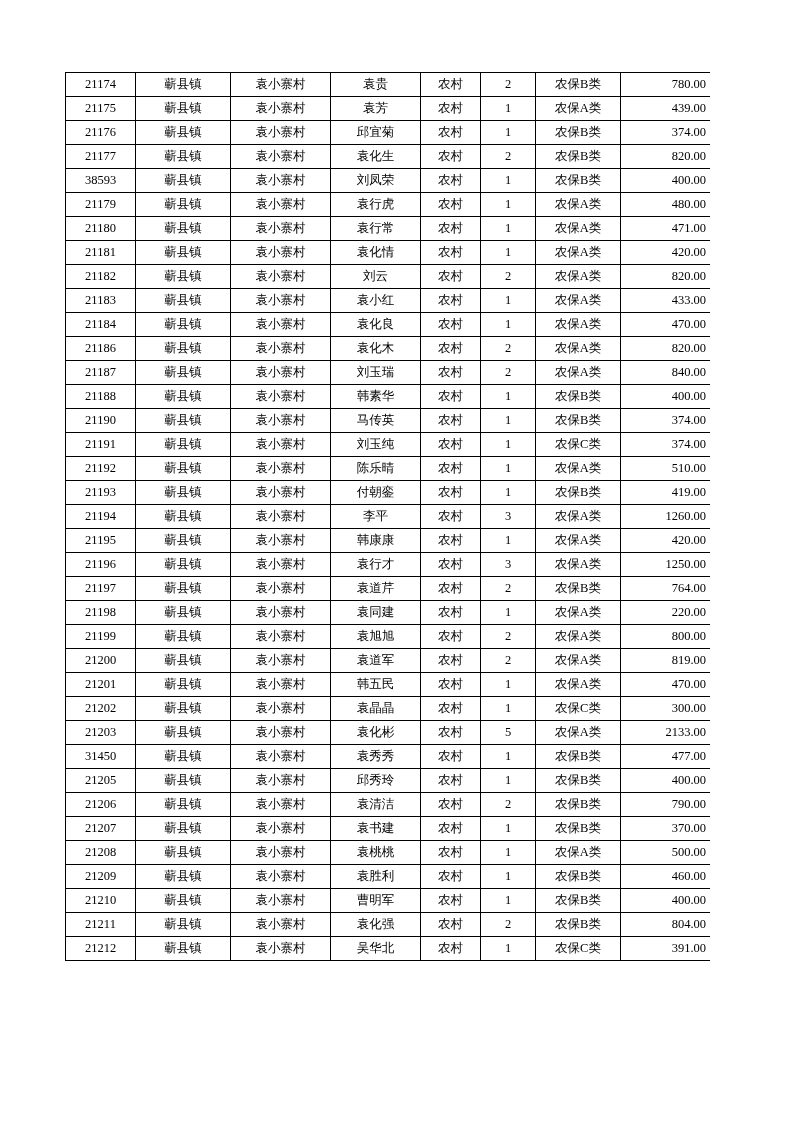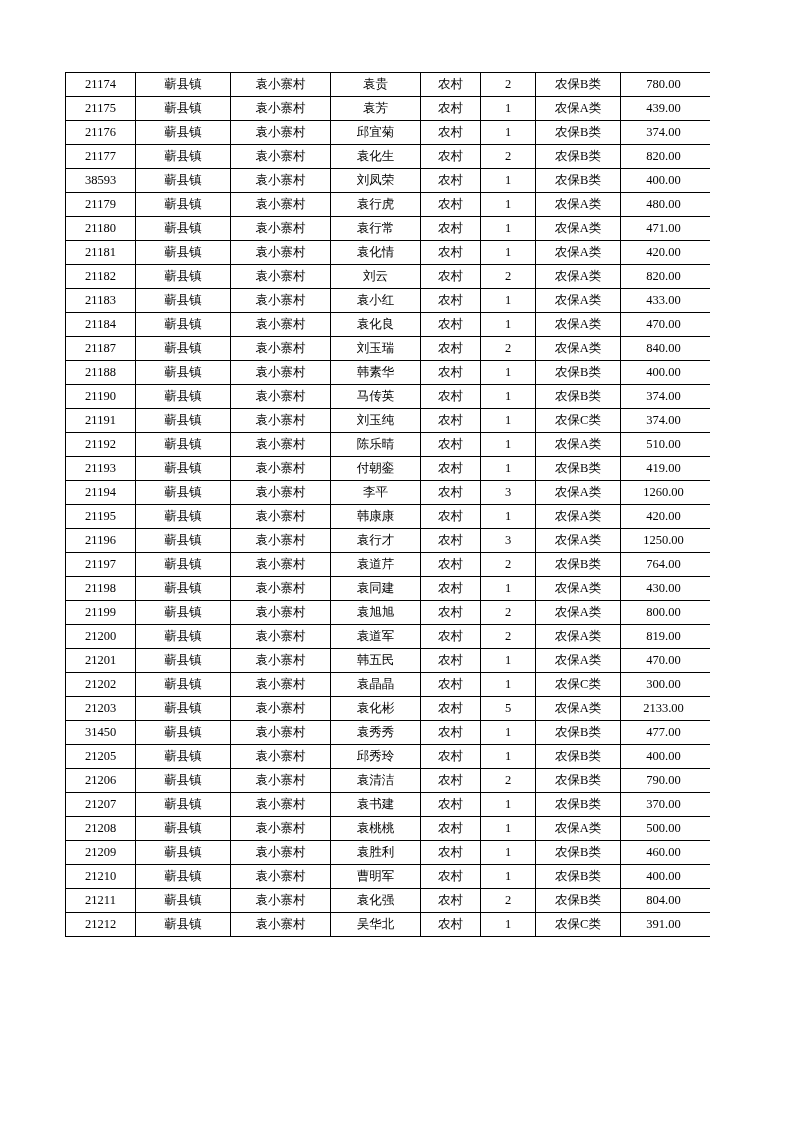--- a/index.html
+++ b/index.html
@@ -28,20 +28,21 @@
     height: 23px;
     font-size: 12.5px;
     color: #000000;
     text-align: center;
     vertical-align: middle;
     padding: 0;
     overflow: hidden;
     white-space: nowrap;
   }
   table.data-table td.col-amount {
+    text-align: right;
     padding-right: 16px;
   }
 </style>
 </head>
 <body>
 
 <div class="page">
   <table class="data-table">
     <colgroup>
       <col style="width:70px">
@@ -158,20 +159,30 @@
           <td>21184</td>
           <td>蕲县镇</td>
           <td>袁小寨村</td>
           <td>袁化良</td>
           <td>农村</td>
           <td>1</td>
           <td>农保A类</td>
           <td class="col-amount">470.00</td>
         </tr>
         <tr>
+          <td>21186</td>
+          <td>蕲县镇</td>
+          <td>袁小寨村</td>
+          <td>袁化木</td>
+          <td>农村</td>
+          <td>2</td>
+          <td>农保A类</td>
+          <td class="col-amount">820.00</td>
+        </tr>
+        <tr>
           <td>21187</td>
           <td>蕲县镇</td>
           <td>袁小寨村</td>
           <td>刘玉瑞</td>
           <td>农村</td>
           <td>2</td>
           <td>农保A类</td>
           <td class="col-amount">840.00</td>
         </tr>
         <tr>
@@ -265,21 +276,21 @@
           <td class="col-amount">764.00</td>
         </tr>
         <tr>
           <td>21198</td>
           <td>蕲县镇</td>
           <td>袁小寨村</td>
           <td>袁同建</td>
           <td>农村</td>
           <td>1</td>
           <td>农保A类</td>
-          <td class="col-amount">430.00</td>
+          <td class="col-amount">220.00</td>
         </tr>
         <tr>
           <td>21199</td>
           <td>蕲县镇</td>
           <td>袁小寨村</td>
           <td>袁旭旭</td>
           <td>农村</td>
           <td>2</td>
           <td>农保A类</td>
           <td class="col-amount">800.00</td>

